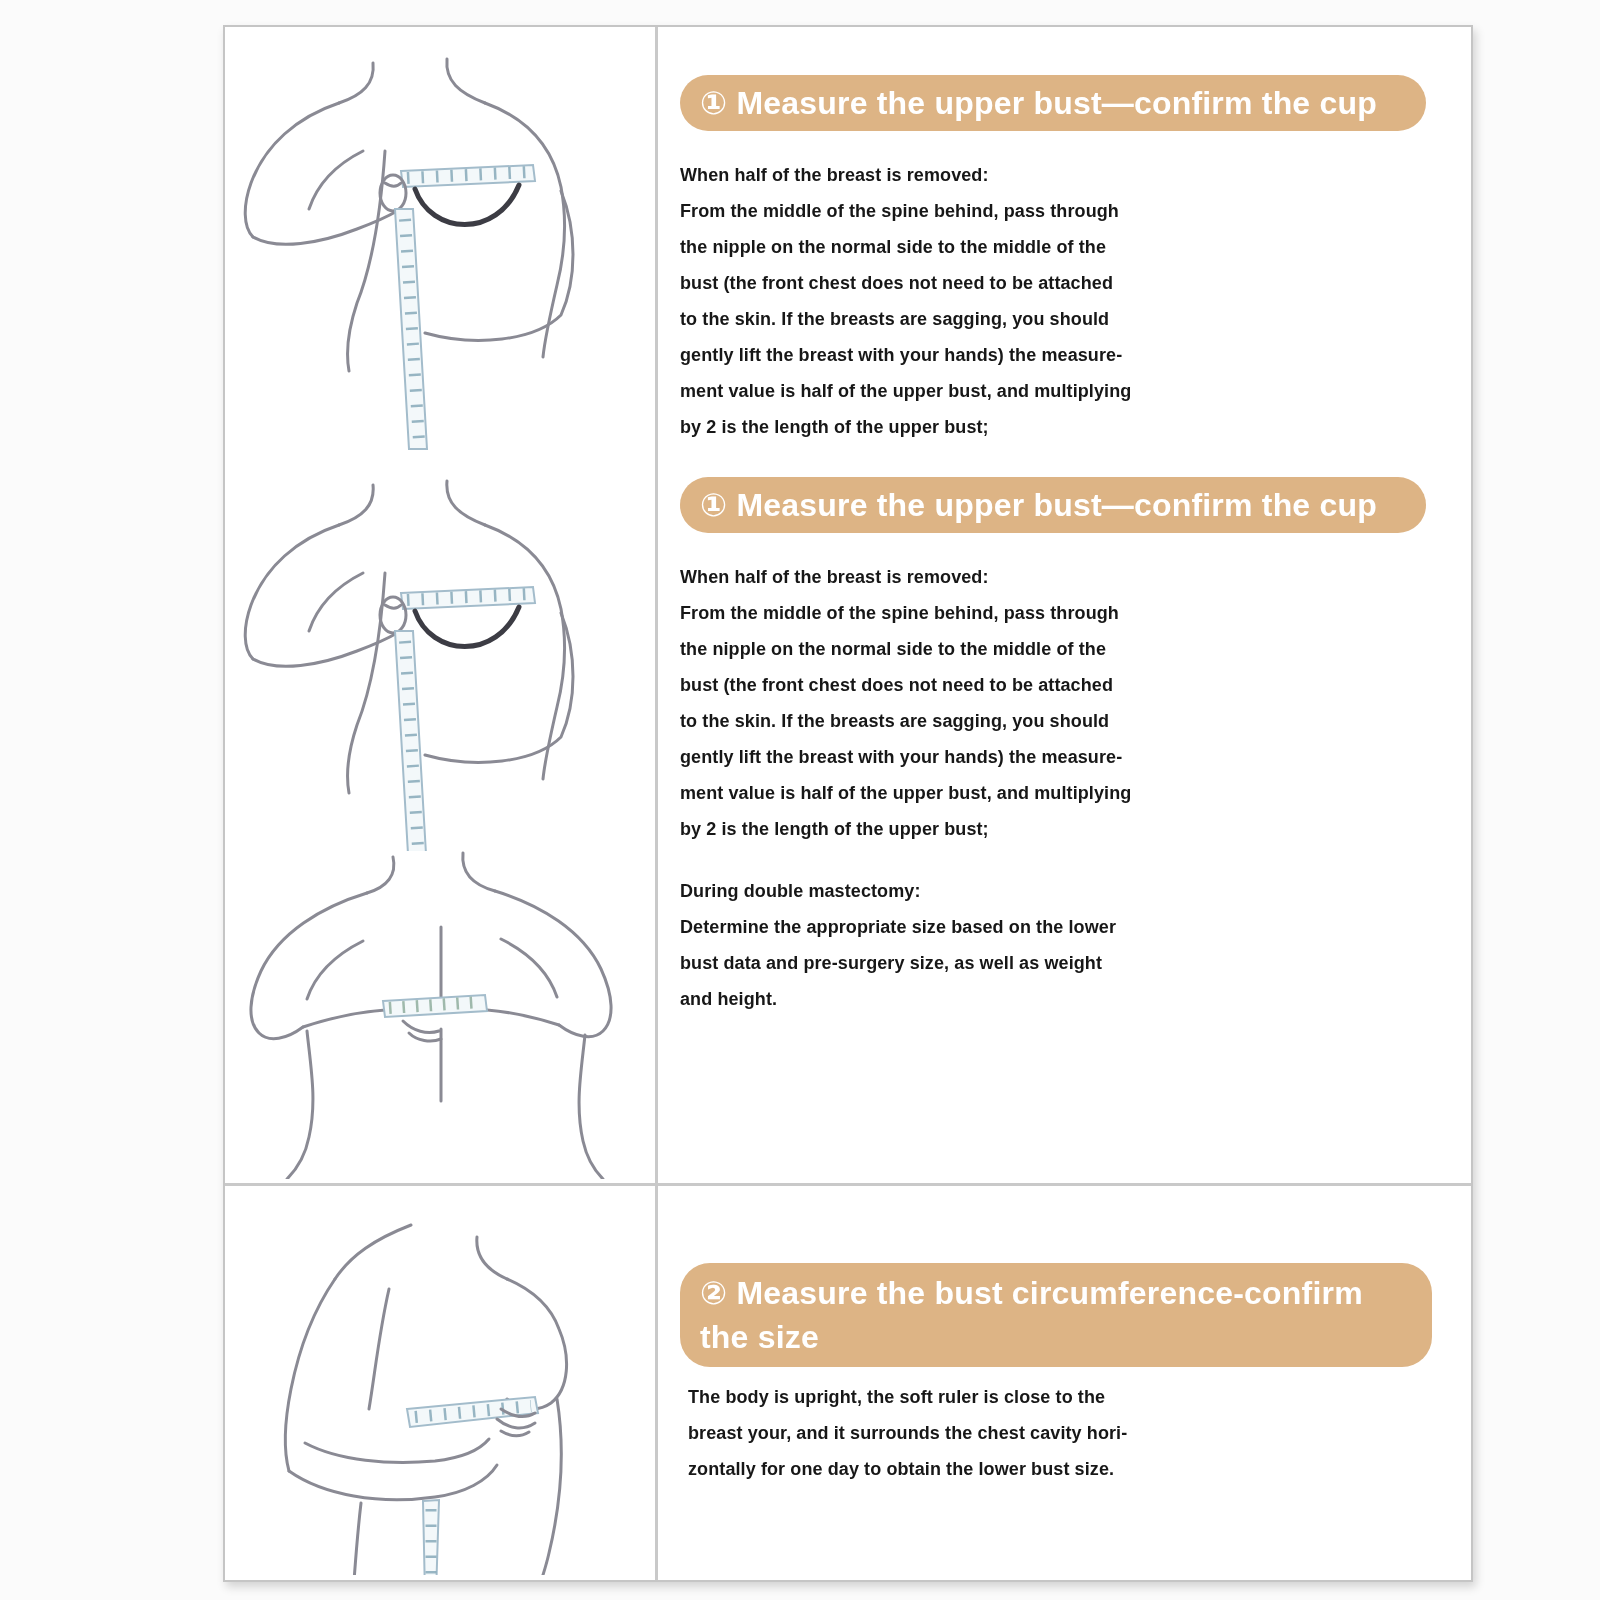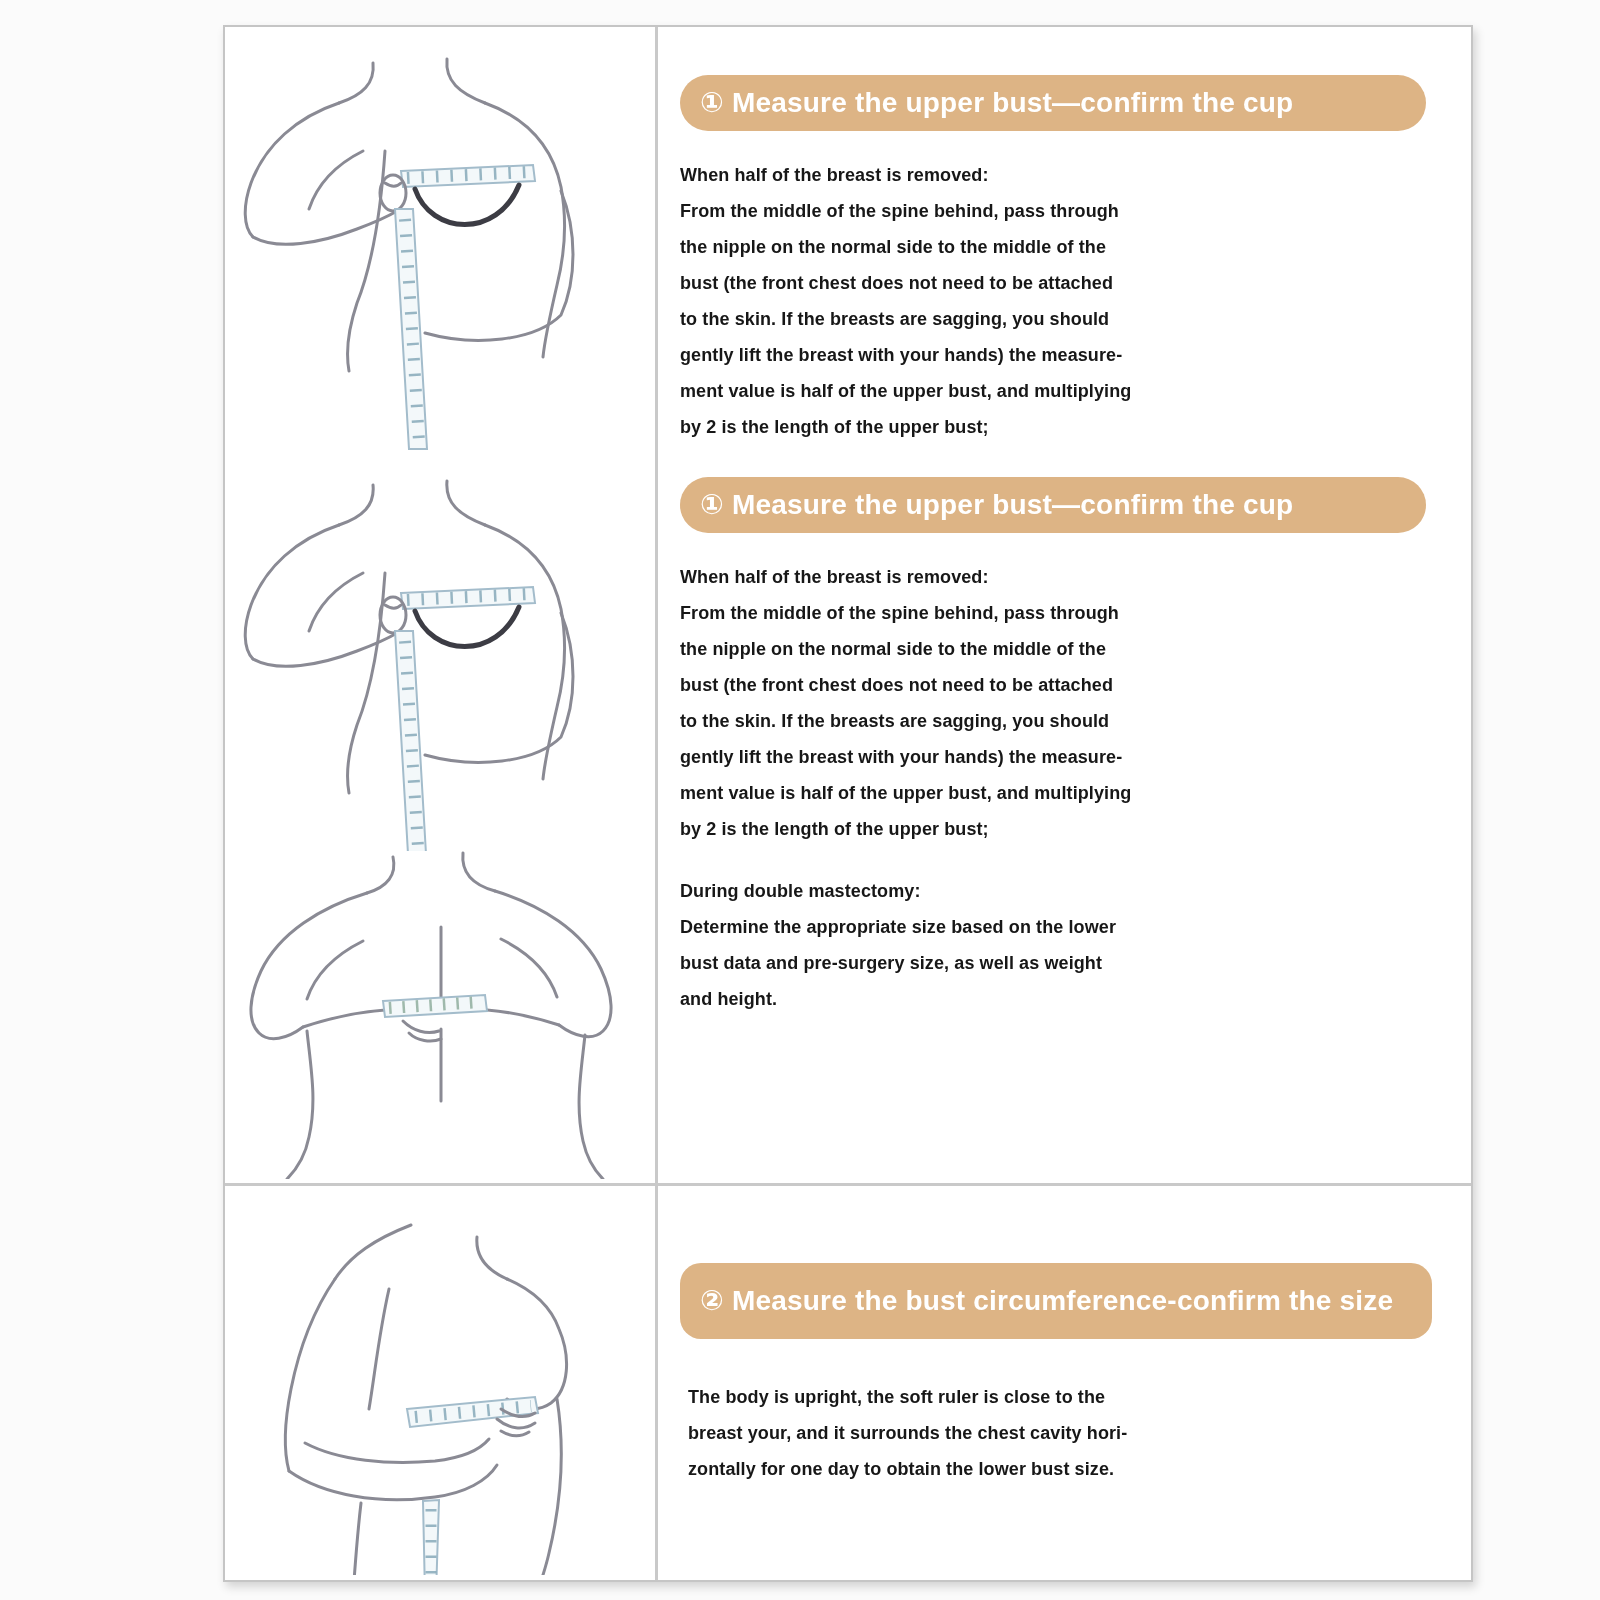--- a/index.html
+++ b/index.html
@@ -18,27 +18,27 @@
     position:absolute;left:430px;top:0;width:3px;height:100%;
     background:#c9c9c9;
   }
   .h-divider{
     position:absolute;left:0;top:1156px;width:100%;height:3px;
     background:#c9c9c9;
   }
   .pill{
     position:absolute;left:455px;width:706px;
     background:#ddb485;color:#ffffff;
-    font-size:28px;font-weight:700;line-height:44px;
+    font-size:32px;font-weight:700;line-height:44px;
     border-radius:30px;padding:6px 20px;
     letter-spacing:.2px;
   }
   .pill.one{top:48px;}
   .pill.two{top:450px;}
-  .pill.three{top:1236px;width:712px;padding:16px 20px;border-radius:21px;}
+  .pill.three{top:1236px;width:712px;padding:8px 20px;}
   .para{
     position:absolute;left:455px;
     font-size:18px;line-height:36px;font-weight:700;color:#171717;
     white-space:pre;letter-spacing:.1px;
   }
   .para.p1{top:130px;}
   .para.p2{top:532px;}
   .para.p3{top:846px;}
   .para.p4{top:1352px;left:463px;}
   .fig{position:absolute;}

